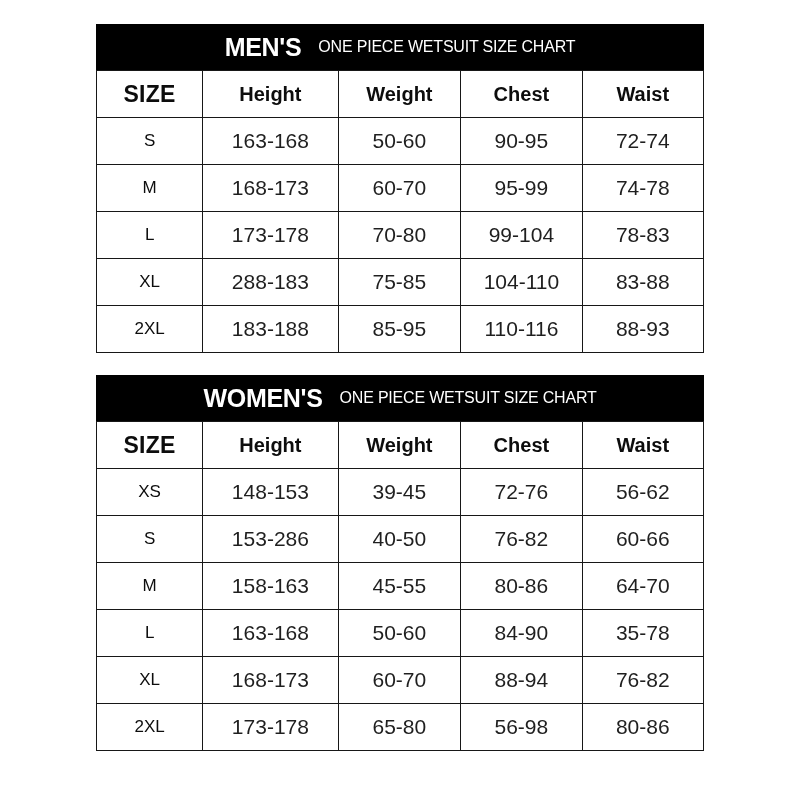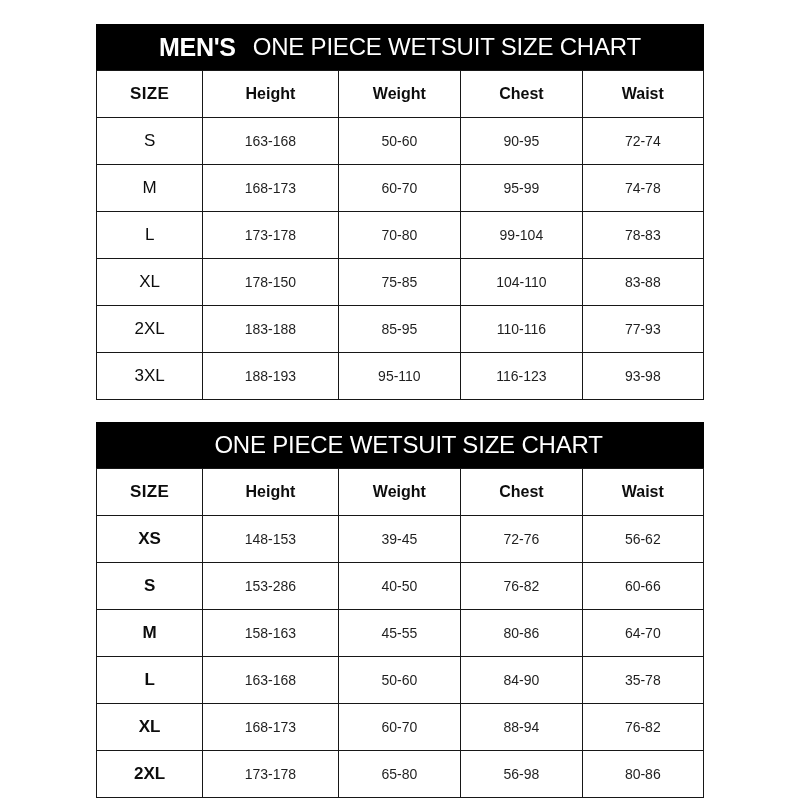--- a/index.html
+++ b/index.html
@@ -36,58 +36,58 @@
     justify-content: center;
     letter-spacing: 0.2px;
   }
   .banner .t1 {
     font-weight: bold;
     font-size: 25px;
     letter-spacing: -0.3px;
   }
   .banner .t2 {
     font-weight: normal;
-    font-size: 24px;
+    font-size: 16px;
     letter-spacing: -0.2px;
     margin-left: 17px;
   }
   
   table {
     border-collapse: collapse;
     width: 100%;
     table-layout: fixed;
   }
   td, th {
     border: 1px solid #171717;
     text-align: center;
     padding: 0;
     height: 46px;
     vertical-align: middle;
     font-weight: normal;
   }
   thead th {
-    font-size: 16px;
+    font-size: 20px;
     font-weight: bold;
     color: #0d0d0d;
   }
   thead th.size-head {
-    font-size: 17px;
+    font-size: 23px;
     letter-spacing: 0.3px;
   }
   tbody td {
-    font-size: 14px;
+    font-size: 21px;
     color: #1f1f1f;
   }
   tbody td.size-cell {
     font-size: 17px;
     color: #0d0d0d;
   }
   
   .chart-womens tbody td.size-cell {
-    font-weight: bold;
+    font-weight: normal;
   }
   col.c-size { width: 17.5%; }
   col.c-h    { width: 22.3%; }
   col.c-w    { width: 20.2%; }
   col.c-c    { width: 20.0%; }
   col.c-wa   { width: 20.0%; }
 </style>
 </head>
 <body>
 
@@ -132,45 +132,39 @@
         </tr>
         <tr>
           <td class="size-cell">L</td>
           <td>173-178</td>
           <td>70-80</td>
           <td>99-104</td>
           <td>78-83</td>
         </tr>
         <tr>
           <td class="size-cell">XL</td>
-          <td>178-150</td>
+          <td>288-183</td>
           <td>75-85</td>
           <td>104-110</td>
           <td>83-88</td>
         </tr>
         <tr>
           <td class="size-cell">2XL</td>
           <td>183-188</td>
           <td>85-95</td>
           <td>110-116</td>
-          <td>77-93</td>
-        </tr>
-        <tr>
-          <td class="size-cell">3XL</td>
-          <td>188-193</td>
-          <td>95-110</td>
-          <td>116-123</td>
-          <td>93-98</td>
+          <td>88-93</td>
         </tr>
       </tbody>
     </table>
   </div>
 
   <div class="chart chart-womens">
     <div class="banner">
+      <span class="t1">WOMEN'S</span>
       <span class="t2">ONE PIECE WETSUIT SIZE CHART</span>
     </div>
     <table>
       <colgroup>
         <col class="c-size">
           <col class="c-h">
           <col class="c-w">
           <col class="c-c">
           <col class="c-wa">
       </colgroup>

